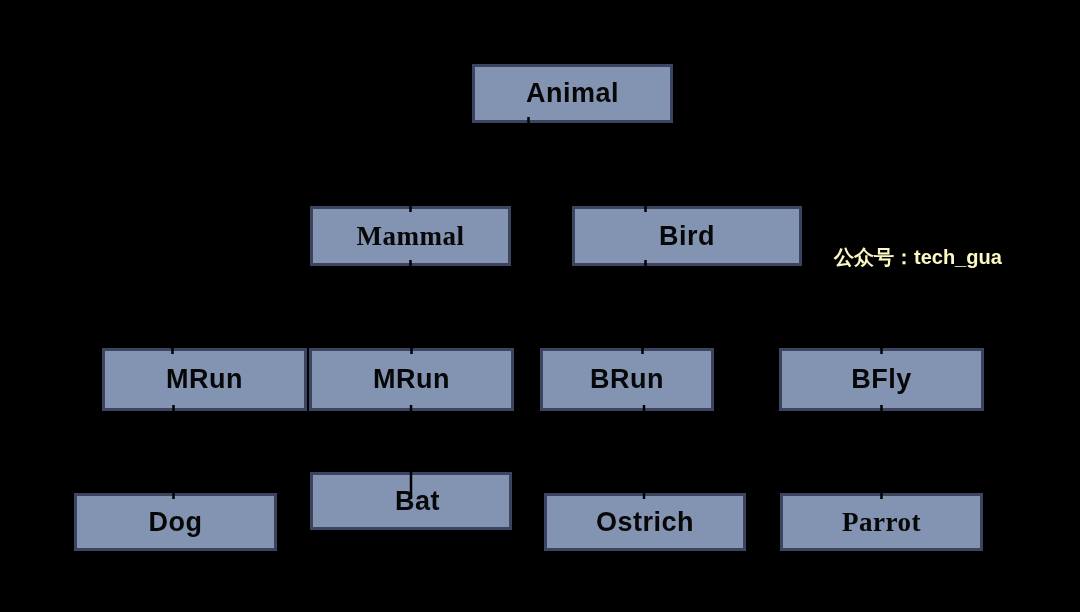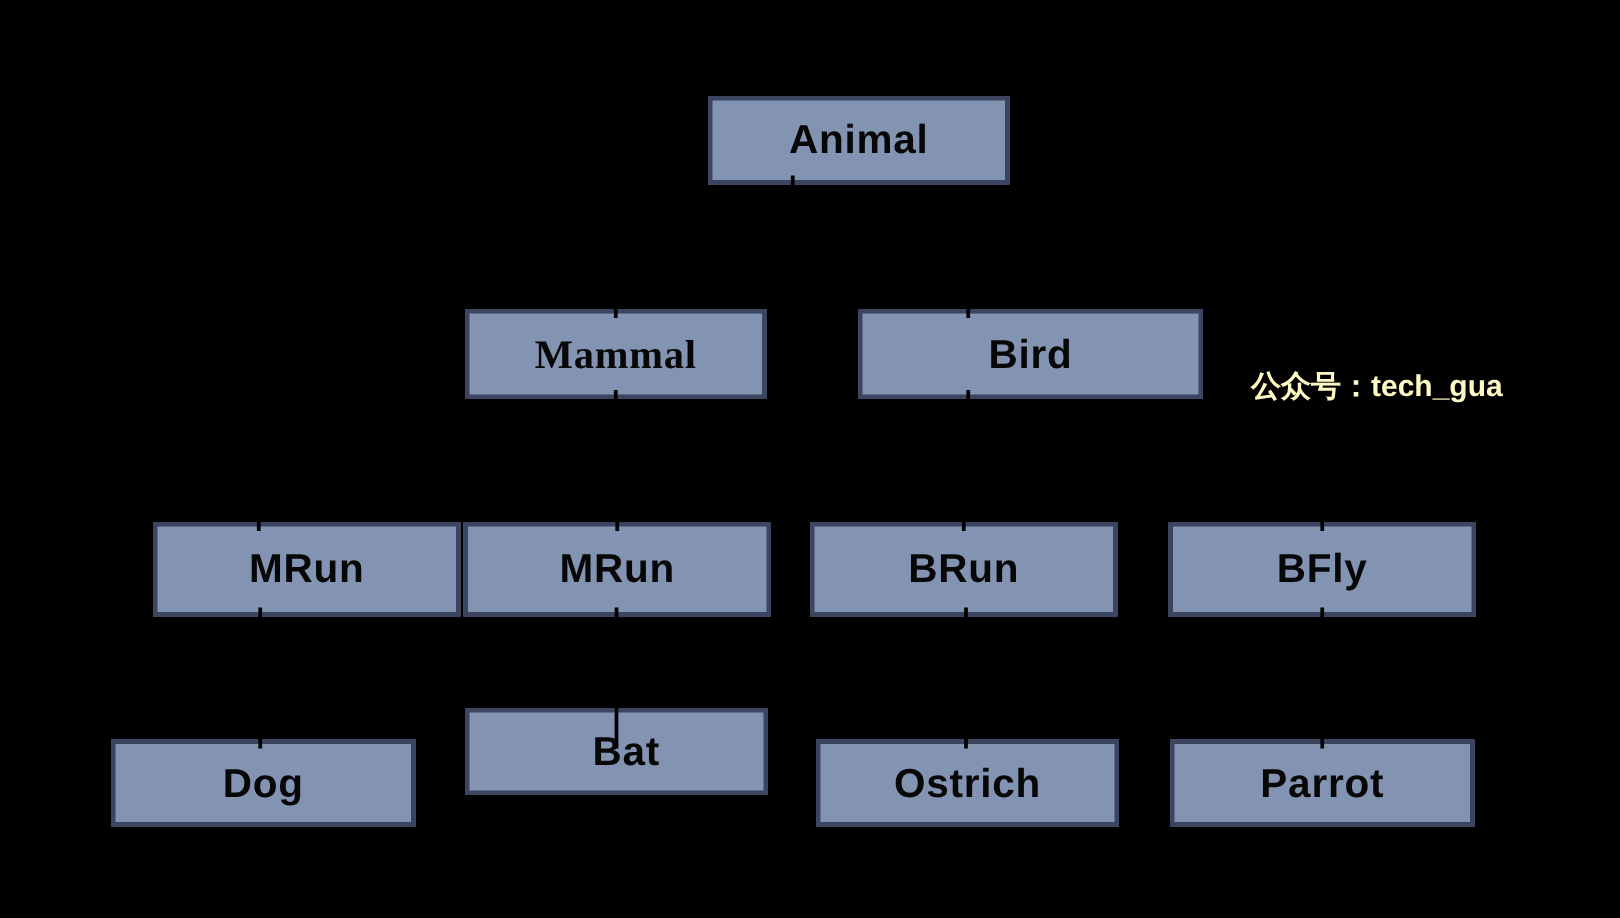--- a/index.html
+++ b/index.html
@@ -23,26 +23,26 @@
     font-size: 27px;
     font-weight: bold;
     letter-spacing: 0.5px;
   }
   
   .n-animal  { left: 428px; top:  64px; width: 201px; height: 59px; margin-left: 44px; }
   .n-mammal  { left: 310px; top: 206px; width: 201px; height: 60px; font-family: Liberation Serif, serif; }
   .n-bird    { left: 544px; top: 206px; width: 230px; height: 60px; margin-left: 28px; }
   .n-mrun    { left:  70px; top: 348px; width: 205px; height: 63px; margin-left: 32px; }
   .n-mfly    { left: 309px; top: 348px; width: 205px; height: 63px; }
-  .n-brun    { left: 540px; top: 348px; width: 205px; height: 63px; }
+  .n-brun    { left: 540px; top: 348px; width: 174px; height: 63px; }
   .n-bfly    { left: 779px; top: 348px; width: 205px; height: 63px; }
   .n-dog     { left:  74px; top: 493px; width: 203px; height: 58px; }
   .n-bat     { left: 310px; top: 472px; width: 202px; height: 58px; padding-left: 13px; }
   .n-ostrich { left: 544px; top: 493px; width: 202px; height: 58px; }
-  .n-parrot  { left: 780px; top: 493px; width: 203px; height: 58px; }
+  .n-parrot  { left: 780px; top: 493px; width: 203px; height: 58px; font-family: Liberation Serif, serif; }
 
   
   .connectors {
     position: absolute;
     left: 0; top: 0;
     width: 1080px; height: 612px;
     pointer-events: none;
     z-index: 5;
   }
   .watermark {

